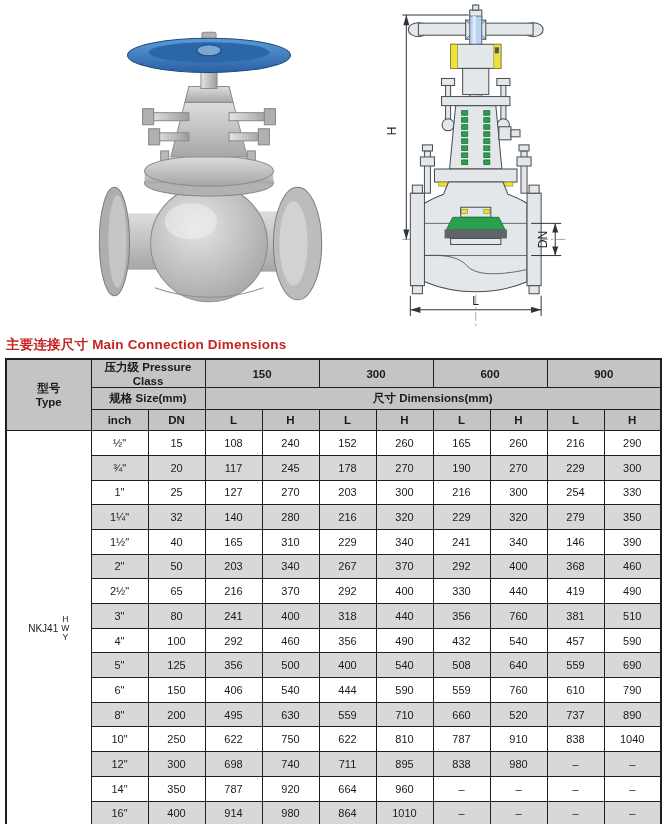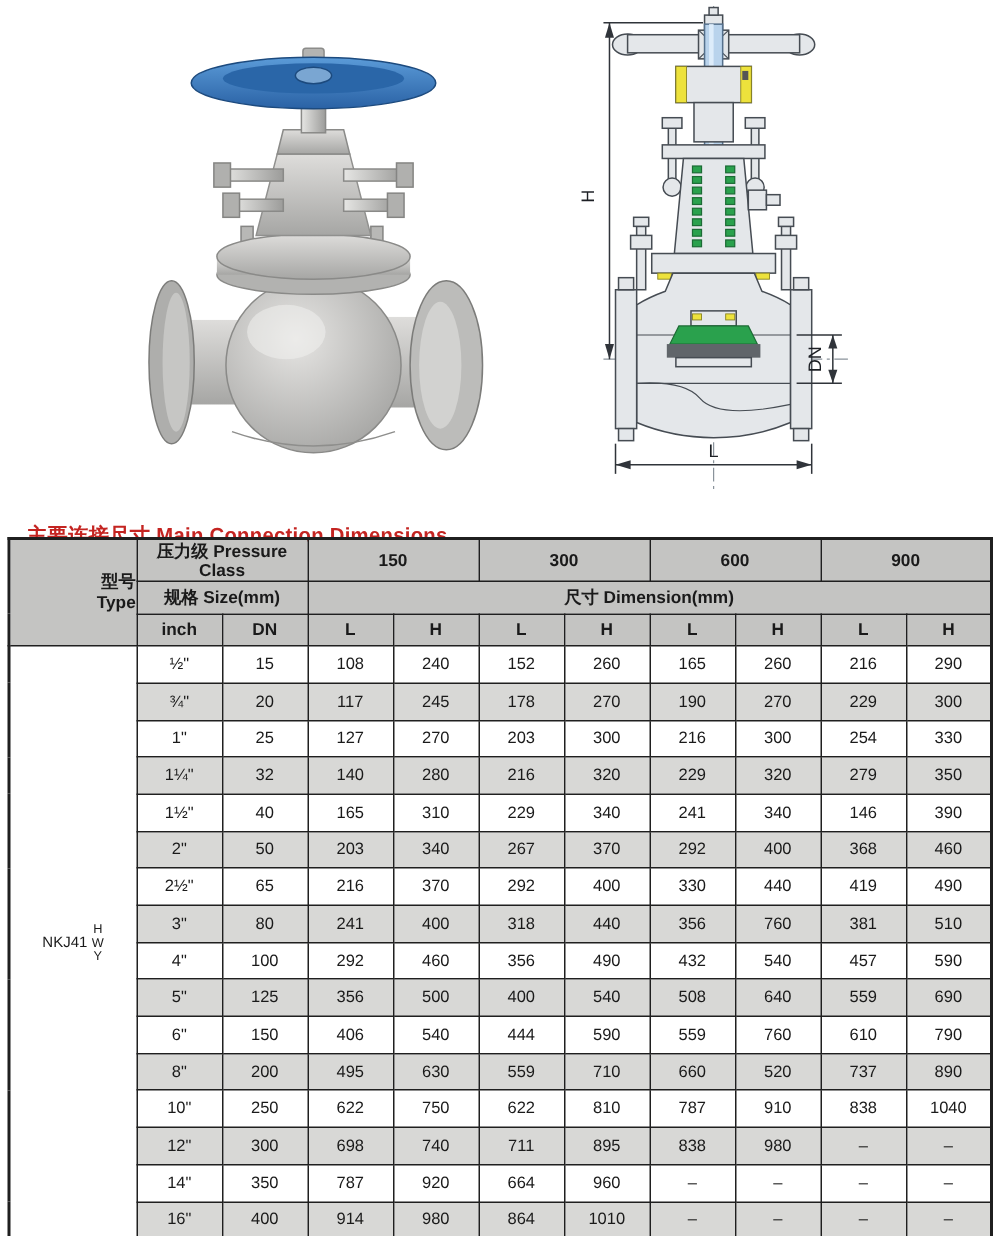--- a/index.html
+++ b/index.html
@@ -12,30 +12,30 @@
   .photo-fig svg,.drawing-fig svg{width:100%;height:100%;display:block;}
   .metal{fill:#e4e7ea;stroke:#464c53;stroke-width:1;}
   .green{fill:#2aa14d;stroke:#1c6b35;stroke-width:.8;}
   .yellow{fill:#ede23c;stroke:#8a8420;stroke-width:.6;}
   .dim{stroke:#30343a;stroke-width:1;fill:none;}
   .thin{stroke:#464c53;stroke-width:.8;fill:none;}
   .cl{stroke:#8a939b;stroke-width:.8;stroke-dasharray:9 3 2 3;fill:none;}
   .arrow{fill:#30343a;stroke:none;}
   .dimtext{font-family:"Liberation Sans",sans-serif;font-size:12px;fill:#1c1f24;}
   
-  .heading{position:absolute;top:336px;left:6px;margin:12px;font-size:13.5px;font-weight:bold;
+  .heading{position:absolute;top:336px;left:6px;margin:0;font-size:13.5px;font-weight:bold;
            color:#c42421;letter-spacing:.2px;}
   
   table.dims{position:absolute;top:358px;left:5px;width:657px;border-collapse:collapse;
              table-layout:fixed;font-size:11px;}
   table.dims th,table.dims td{border:1px solid #1f1f1f;text-align:center;vertical-align:middle;
              padding:0;overflow:hidden;}
   table.dims{border:2px solid #1f1f1f;}
   table.dims thead th{background:#c4c4c2;font-weight:bold;height:20.6px;font-size:11.5px;}
-  table.dims thead th.type-head{font-size:11.5px;line-height:1.25;text-align:right;}
+  table.dims thead th.type-head{font-size:11.5px;line-height:1.25;}
   table.dims td.data{height:23.7px;background:#ffffff;}
   table.dims tbody tr:nth-child(even) td.data{background:#d8d8d6;}
   td.type-cell{background:#ffffff;}
   .type-wrap{display:flex;align-items:center;justify-content:center;gap:3px;}
   .type-main{font-size:10px;}
   .type-stack{display:flex;flex-direction:column;font-size:8.5px;line-height:1.05;}
 </style>
 </head>
 <body>
 
@@ -260,21 +260,21 @@
           <div>Type</div>
         </th>
         <th colspan="2">压力级 Pressure Class</th>
         <th colspan="2">150</th>
         <th colspan="2">300</th>
         <th colspan="2">600</th>
         <th colspan="2">900</th>
       </tr>
       <tr>
         <th colspan="2">规格 Size(mm)</th>
-        <th colspan="8">尺寸 Dimension(mm)</th>
+        <th colspan="8">尺寸 Dimensions(mm)</th>
       </tr>
       <tr>
         <th>inch</th>
         <th>DN</th>
         <th>L</th>
         <th>H</th>
         <th>L</th>
         <th>H</th>
         <th>L</th>
         <th>H</th>

